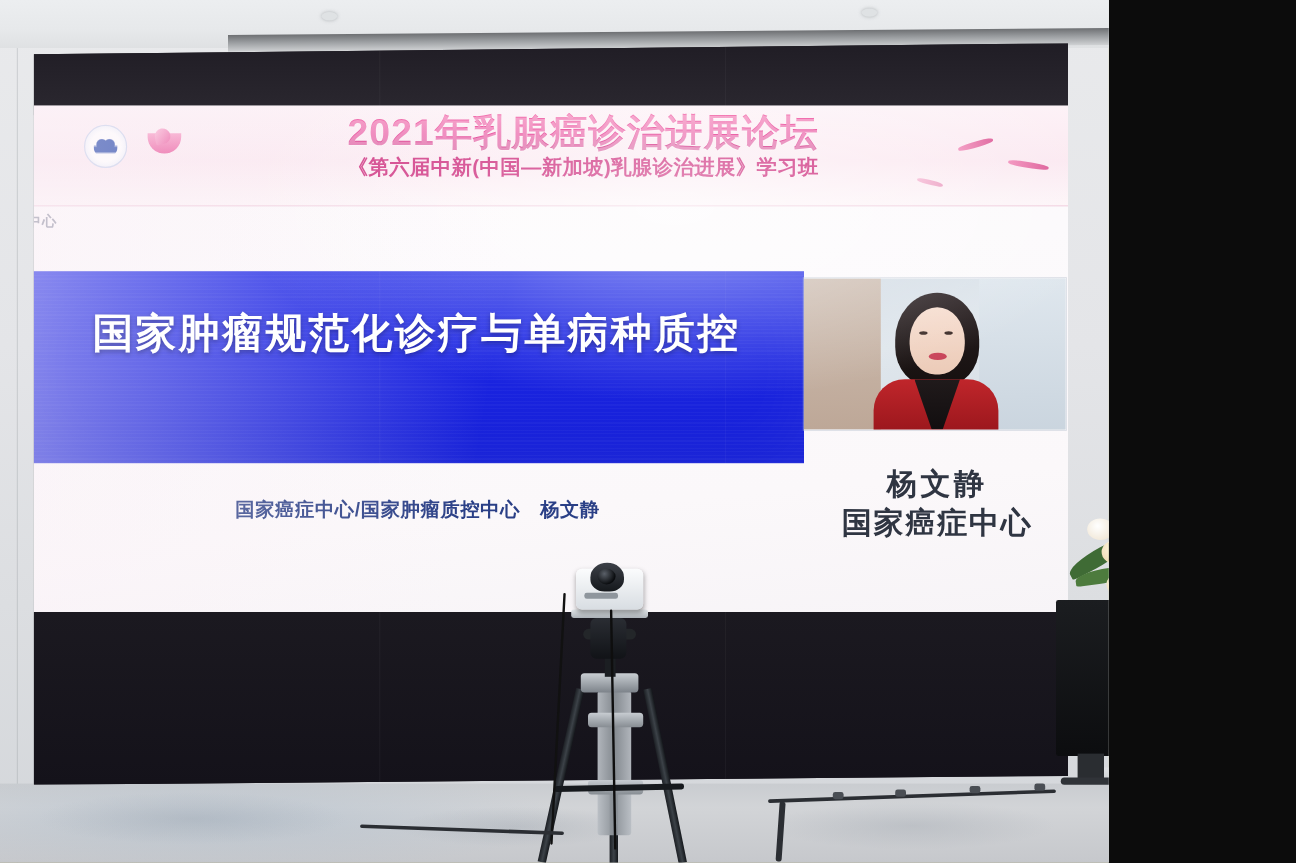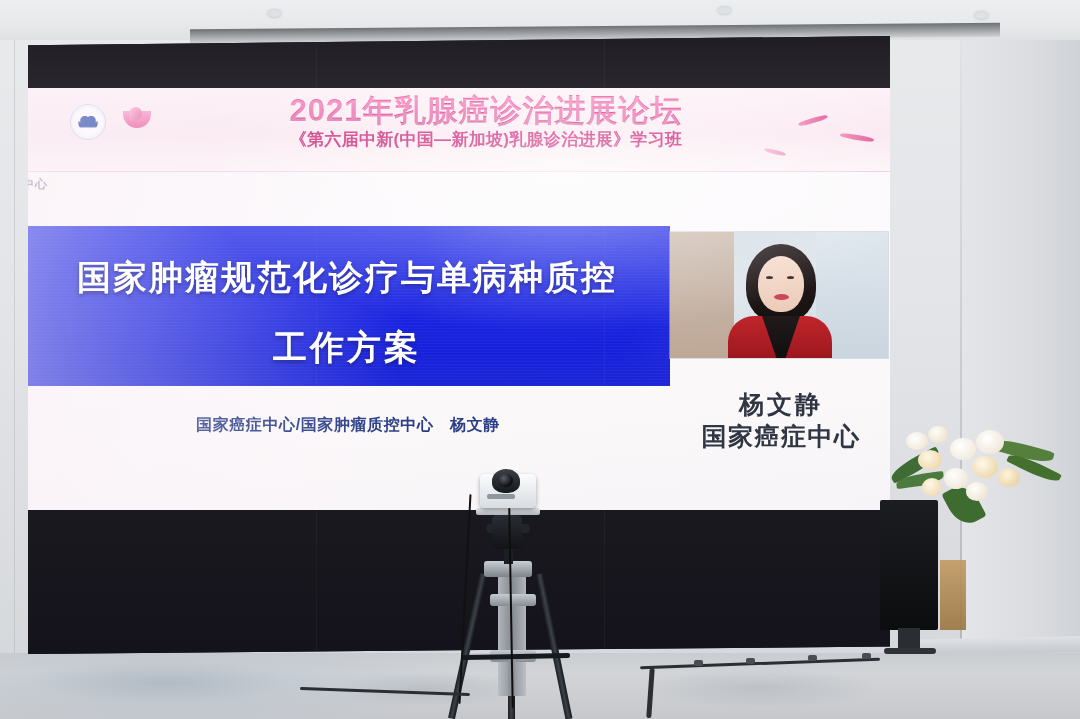--- a/index.html
+++ b/index.html
@@ -1,19 +1,19 @@
 <!DOCTYPE html>
 <html><head>
 <meta charset="utf-8">
 <style>
   html,body{margin:0;padding:0;background:#0c0c0c;}
   body{font-family:"Liberation Sans","DejaVu Sans",sans-serif;}
 
   #stage{
-    position:relative;width:1080px;height:719px;overflow:hidden;
+    position:relative;width:924px;height:719px;overflow:hidden;
     background:#fef9c3;
   }
 
   
   .wall{
     position:absolute;left:0;top:0;width:1080px;height:719px;
     background:
       linear-gradient(180deg,#e9eaec 0%,#e4e5e8 40%,#dcdee1 70%,#d3d6da 100%);
   }
   .ceiling{
@@ -317,21 +317,20 @@
         <div class="hdr-stroke" style="left:770px;top:30px;width:30px;height:5px;transform:rotate(-16deg);"></div>
         <div class="hdr-stroke" style="left:812px;top:47px;width:34px;height:5px;transform:rotate(9deg);"></div>
         <div class="hdr-stroke" style="left:736px;top:62px;width:22px;height:4px;transform:rotate(14deg);opacity:.45;"></div>
         <div class="hdr-rule"></div>
       </div>
 
       <div class="tiny-label">中心</div>
 
       <div class="blueblock">
         <div class="bt-line bt1">国家肿瘤规范化诊疗与单病种质控</div>
-        <div class="bt-line bt2">工作方案</div>
       </div>
 
       <div class="attrib">国家癌症中心/国家肿瘤质控中心　杨文静</div>
 
       <div class="video">
         <div class="v-bg-l"></div>
         <div class="v-bg-r"></div>
         <div class="v-hair"></div>
         <div class="v-face"></div>
         <div class="v-eye" style="left:96px;top:44px;"></div>

